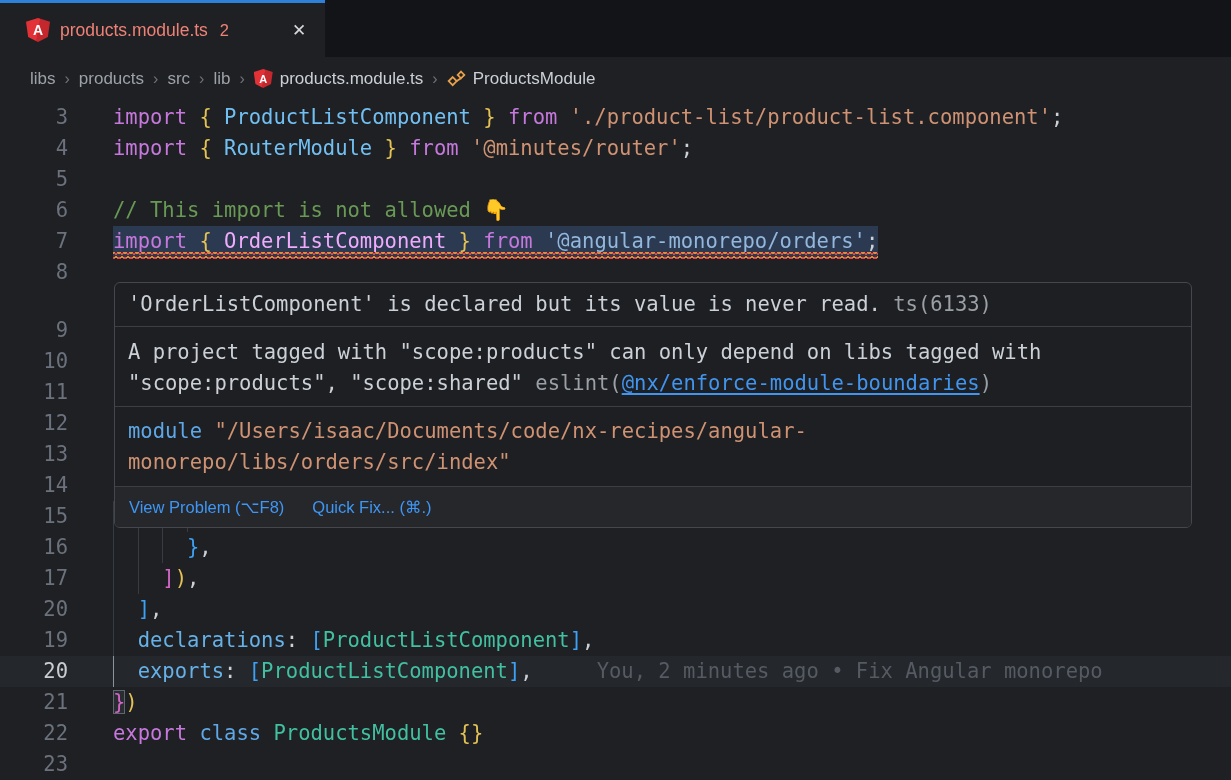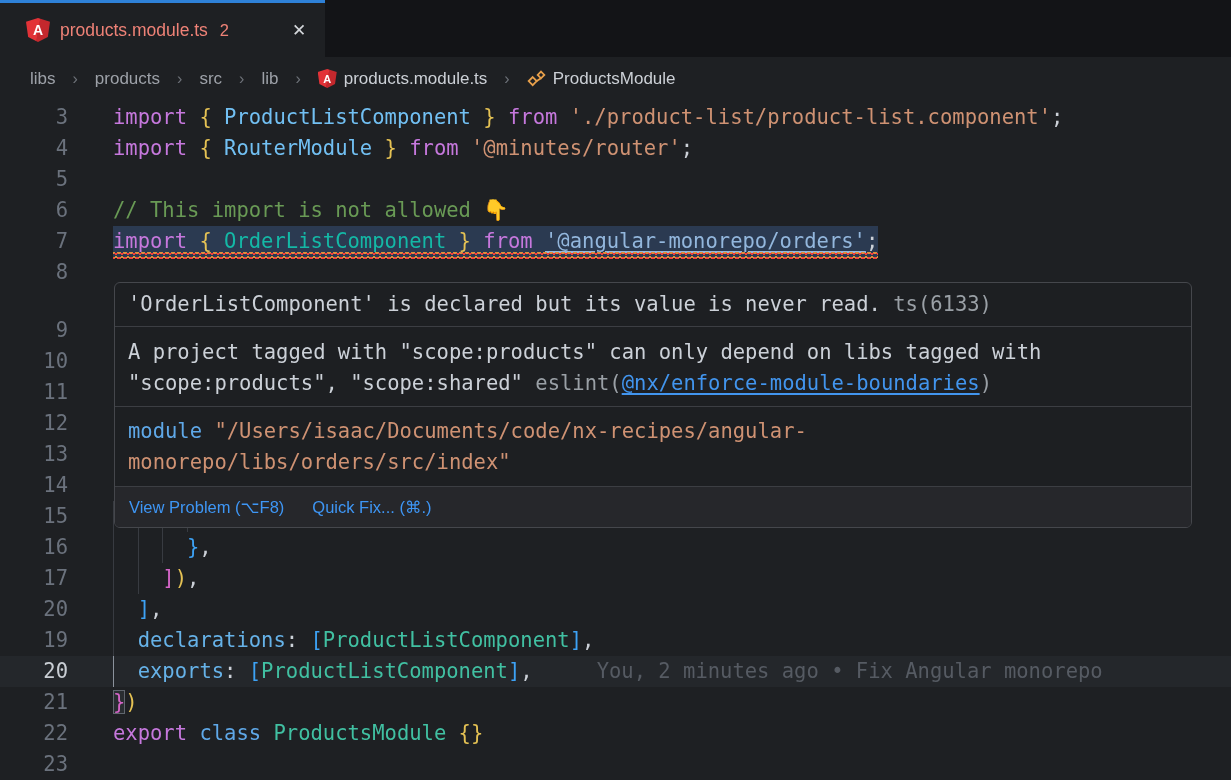--- a/index.html
+++ b/index.html
@@ -32,21 +32,21 @@
   
   .ng-icon{position:relative;display:inline-block;flex:0 0 auto;}
   .ng-shield{width:100%;height:100%;
      background:linear-gradient(100deg,#e23237 49%,#c4282d 51%);
      clip-path:polygon(50% 0%,100% 16%,91% 79%,50% 100%,9% 79%,0% 16%);
      display:flex;align-items:center;justify-content:center;}
   .ng-shield span{color:#fff;font-weight:bold;font-family:"Liberation Sans",sans-serif;}
 
   
   .breadcrumb{height:43px;display:flex;align-items:center;padding:0 0 0 30px;
-              background:var(--bg-editor);color:#9da1a8;font-size:17px;gap:8px;}
+              background:var(--bg-editor);color:#9da1a8;font-size:17px;}
   .bc-item{cursor:pointer;display:flex;align-items:center;gap:7px;white-space:nowrap;}
   .bc-item.bright{color:#ccd0d6;}
   .bc-sep{margin:0 9px;color:#6d7178;font-size:16px;}
 
   
   .editor{position:relative;padding-top:2px;font-family:"DejaVu Sans Mono",monospace;
           font-size:20.5px;color:var(--fg);}
   .row{display:flex;height:31px;line-height:31px;}
   .row.gap-after{margin-bottom:27px;}
   .row.current{background:rgba(118,128,142,0.08);}
@@ -54,22 +54,22 @@
   .row.current .ln-num{color:var(--num-active);font-weight:400;}
   .ln-code{margin-left:45px;white-space:pre;position:relative;}
   .ig{display:inline-block;width:2ch;height:31px;vertical-align:top;
       box-shadow:inset 1px 0 0 #383b41;}
   .ig.bright{box-shadow:inset 1px 0 0 #8b929c;}
 
   .kw{color:var(--kw);} .cls{color:var(--cls);} .prop{color:var(--prop);}
   .kw2{color:var(--kw2);} .teal{color:var(--teal);} .str{color:var(--str);}
   .cmt{color:var(--cmt);} .b1{color:var(--b1);} .b2{color:var(--b2);}
   .b3{color:var(--b3);} .fg{color:var(--fg);} .dim{color:var(--dim);}
-  .cls.faded{color:#14b8a6;}
-  .lnk{color:var(--lnk);text-decoration:underline;text-underline-offset:3px;}
+  .cls.faded{color:#f0abfc;}
+  .lnk{color:var(--lnk);text-underline-offset:3px;}
   .match{outline:1px solid #60666e;outline-offset:-1px;background:rgba(96,106,118,0.18);}
 
   .errwrap{position:relative;display:inline-block;background:var(--hl-line);}
   .errwrap::before, .errwrap::after{content:"";position:absolute;left:0;right:0;height:6px;
      background-size:6px 6px;pointer-events:none;}
   .errwrap::before{bottom:-1px;
      background-image:linear-gradient(135deg,#dd8f3d 25%,transparent 25%),
        linear-gradient(225deg,#dd8f3d 25%,transparent 25%),
        linear-gradient(315deg,#dd8f3d 25%,transparent 25%),
        linear-gradient(45deg,#dd8f3d 25%,transparent 25%);

